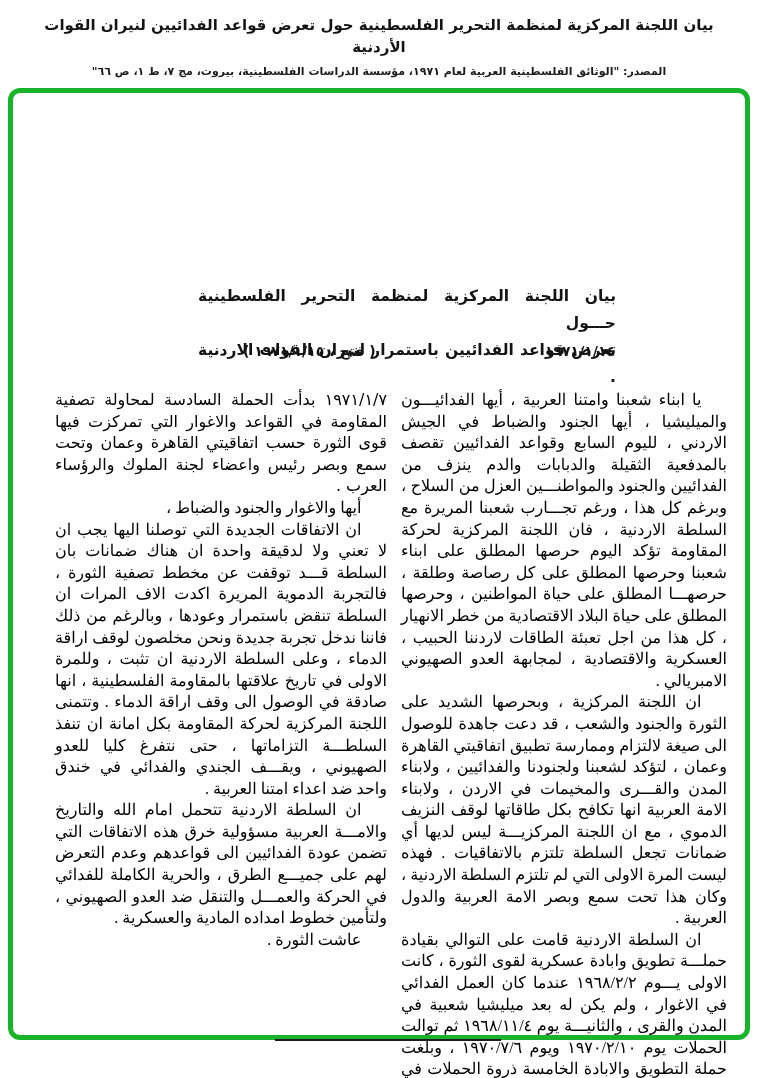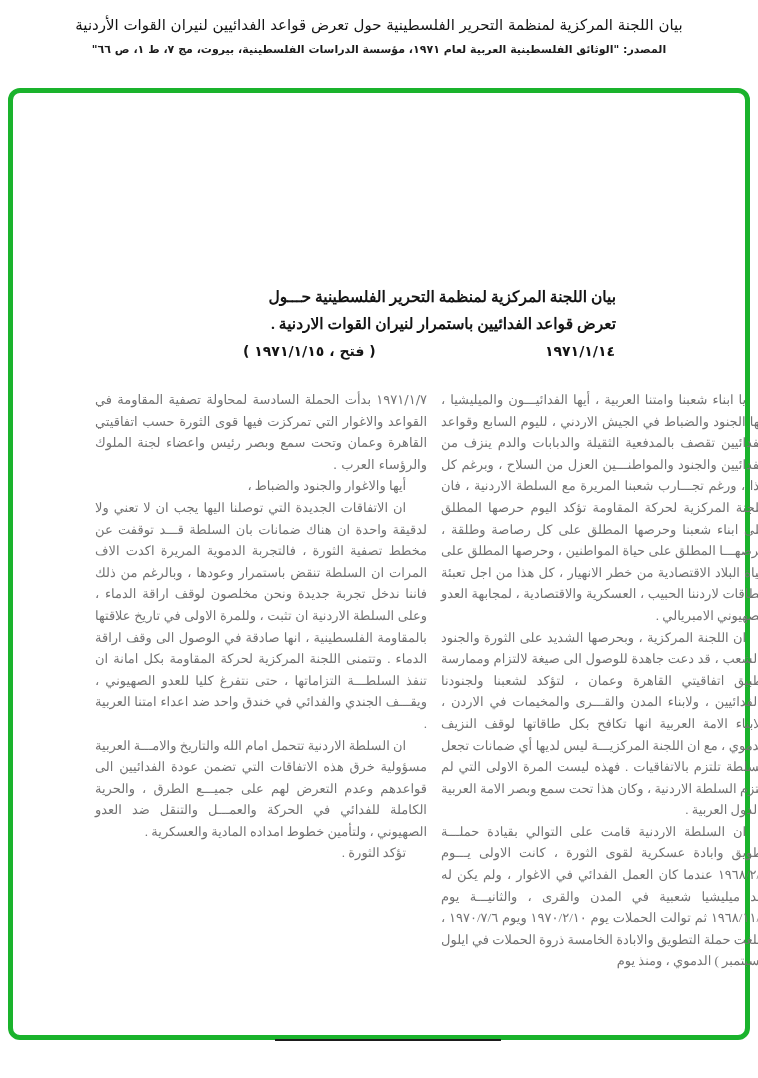--- a/index.html
+++ b/index.html
@@ -15,21 +15,21 @@
   }
   
   .page-header {
     position: absolute;
     top: 14px; left: 0; right: 0;
     text-align: center;
     direction: rtl;
   }
   .page-header .hdr-title {
     font-size: 15px;
-    font-weight: normal;
+    font-weight: bold;
     line-height: 22px;
     padding: 0 30px;
   }
   .page-header .hdr-source {
     margin-top: 7px;
     font-size: 11px;
     font-weight: bold;
     color: #1c1c1c;
   }
   
@@ -48,44 +48,42 @@
   .doc-title {
     position: absolute;
     left: 185px;
     top: 190px;
     width: 418px;
     direction: rtl;
     text-align: justify;
     font-size: 15.5px;
     font-weight: bold;
     line-height: 27px;
-    font-family: Liberation Serif, serif;
   }
   .date-row {
     position: absolute;
     left: 182px;
     top: 250px;
     width: 420px;
     direction: rtl;
     display: flex;
     justify-content: space-between;
     font-size: 14px;
     font-weight: bold;
     padding-left: 48px;
     box-sizing: border-box;
   }
   
   .col {
     position: absolute;
     top: 296px;
     direction: rtl;
-    font-size: 13px;
+    font-size: 16px;
     line-height: 21.6px;
-    color: #737373;
-    margin-left: 40px;
+    color: #000000;
   }
   .col-right { left: 388px; width: 326px; }
   .col-left  { left: 42px;  width: 332px; }
   .para { margin: 0; text-align: justify; }
   .para.ind { text-indent: 1.6em; font-family: Liberation Serif, serif; }
   
   .footer-rule {
     position: absolute;
     left: 262px;
     top: 946px;
@@ -120,20 +118,20 @@
         <p class="para ind">يا ابناء شعبنا وامتنا العربية ، أيها الفدائيـــون والميليشيا ، أيها الجنود والضباط في الجيش الاردني ، لليوم السابع وقواعد الفدائيين تقصف بالمدفعية الثقيلة والدبابات والدم ينزف من الفدائيين والجنود والمواطنـــين العزل من السلاح ، وبرغم كل هذا ، ورغم تجـــارب شعبنا المريرة مع السلطة الاردنية ، فان اللجنة المركزية لحركة المقاومة تؤكد اليوم حرصها المطلق على ابناء شعبنا وحرصها المطلق على كل رصاصة وطلقة ، حرصهـــا المطلق على حياة المواطنين ، وحرصها المطلق على حياة البلاد الاقتصادية من خطر الانهيار ، كل هذا من اجل تعبئة الطاقات لاردننا الحبيب ، العسكرية والاقتصادية ، لمجابهة العدو الصهيوني الامبريالي .</p>
         <p class="para ind">ان اللجنة المركزية ، وبحرصها الشديد على الثورة والجنود والشعب ، قد دعت جاهدة للوصول الى صيغة لالتزام وممارسة تطبيق اتفاقيتي القاهرة وعمان ، لتؤكد لشعبنا ولجنودنا والفدائيين ، ولابناء المدن والقـــرى والمخيمات في الاردن ، ولابناء الامة العربية انها تكافح بكل طاقاتها لوقف النزيف الدموي ، مع ان اللجنة المركزيـــة ليس لديها أي ضمانات تجعل السلطة تلتزم بالاتفاقيات . فهذه ليست المرة الاولى التي لم تلتزم السلطة الاردنية ، وكان هذا تحت سمع وبصر الامة العربية والدول العربية .</p>
         <p class="para ind">ان السلطة الاردنية قامت على التوالي بقيادة حملـــة تطويق وابادة عسكرية لقوى الثورة ، كانت الاولى يـــوم ١٩٦٨/٢/٢ عندما كان العمل الفدائي في الاغوار ، ولم يكن له بعد ميليشيا شعبية في المدن والقرى ، والثانيـــة يوم ١٩٦٨/١١/٤ ثم توالت الحملات يوم ١٩٧٠/٢/١٠ ويوم ١٩٧٠/٧/٦ ، وبلغت حملة التطويق والابادة الخامسة ذروة الحملات في ايلول ( سبتمبر ) الدموي ، ومنذ يوم</p>
       </div>
 
     <div id="col-left" class="col col-left">
         <p class="para">١٩٧١/١/٧ بدأت الحملة السادسة لمحاولة تصفية المقاومة في القواعد والاغوار التي تمركزت فيها قوى الثورة حسب اتفاقيتي القاهرة وعمان وتحت سمع وبصر رئيس واعضاء لجنة الملوك والرؤساء العرب .</p>
         <p class="para ind">أيها والاغوار والجنود والضباط ،</p>
         <p class="para ind">ان الاتفاقات الجديدة التي توصلنا اليها يجب ان لا تعني ولا لدقيقة واحدة ان هناك ضمانات بان السلطة قـــد توقفت عن مخطط تصفية الثورة ، فالتجربة الدموية المريرة اكدت الاف المرات ان السلطة تنقض باستمرار وعودها ، وبالرغم من ذلك فاننا ندخل تجربة جديدة ونحن مخلصون لوقف اراقة الدماء ، وعلى السلطة الاردنية ان تثبت ، وللمرة الاولى في تاريخ علاقتها بالمقاومة الفلسطينية ، انها صادقة في الوصول الى وقف اراقة الدماء . وتتمنى اللجنة المركزية لحركة المقاومة بكل امانة ان تنفذ السلطـــة التزاماتها ، حتى نتفرغ كليا للعدو الصهيوني ، ويقـــف الجندي والفدائي في خندق واحد ضد اعداء امتنا العربية .</p>
         <p class="para ind">ان السلطة الاردنية تتحمل امام الله والتاريخ والامـــة العربية مسؤولية خرق هذه الاتفاقات التي تضمن عودة الفدائيين الى قواعدهم وعدم التعرض لهم على جميـــع الطرق ، والحرية الكاملة للفدائي في الحركة والعمـــل والتنقل ضد العدو الصهيوني ، ولتأمين خطوط امداده المادية والعسكرية .</p>
-        <p class="para ind">تؤكد الثورة .</p>
+        <p class="para ind">عاشت الثورة .</p>
       </div>
 
     <div class="footer-rule"></div>
 
   </div>
 
 </div>
 
 </body></html>

